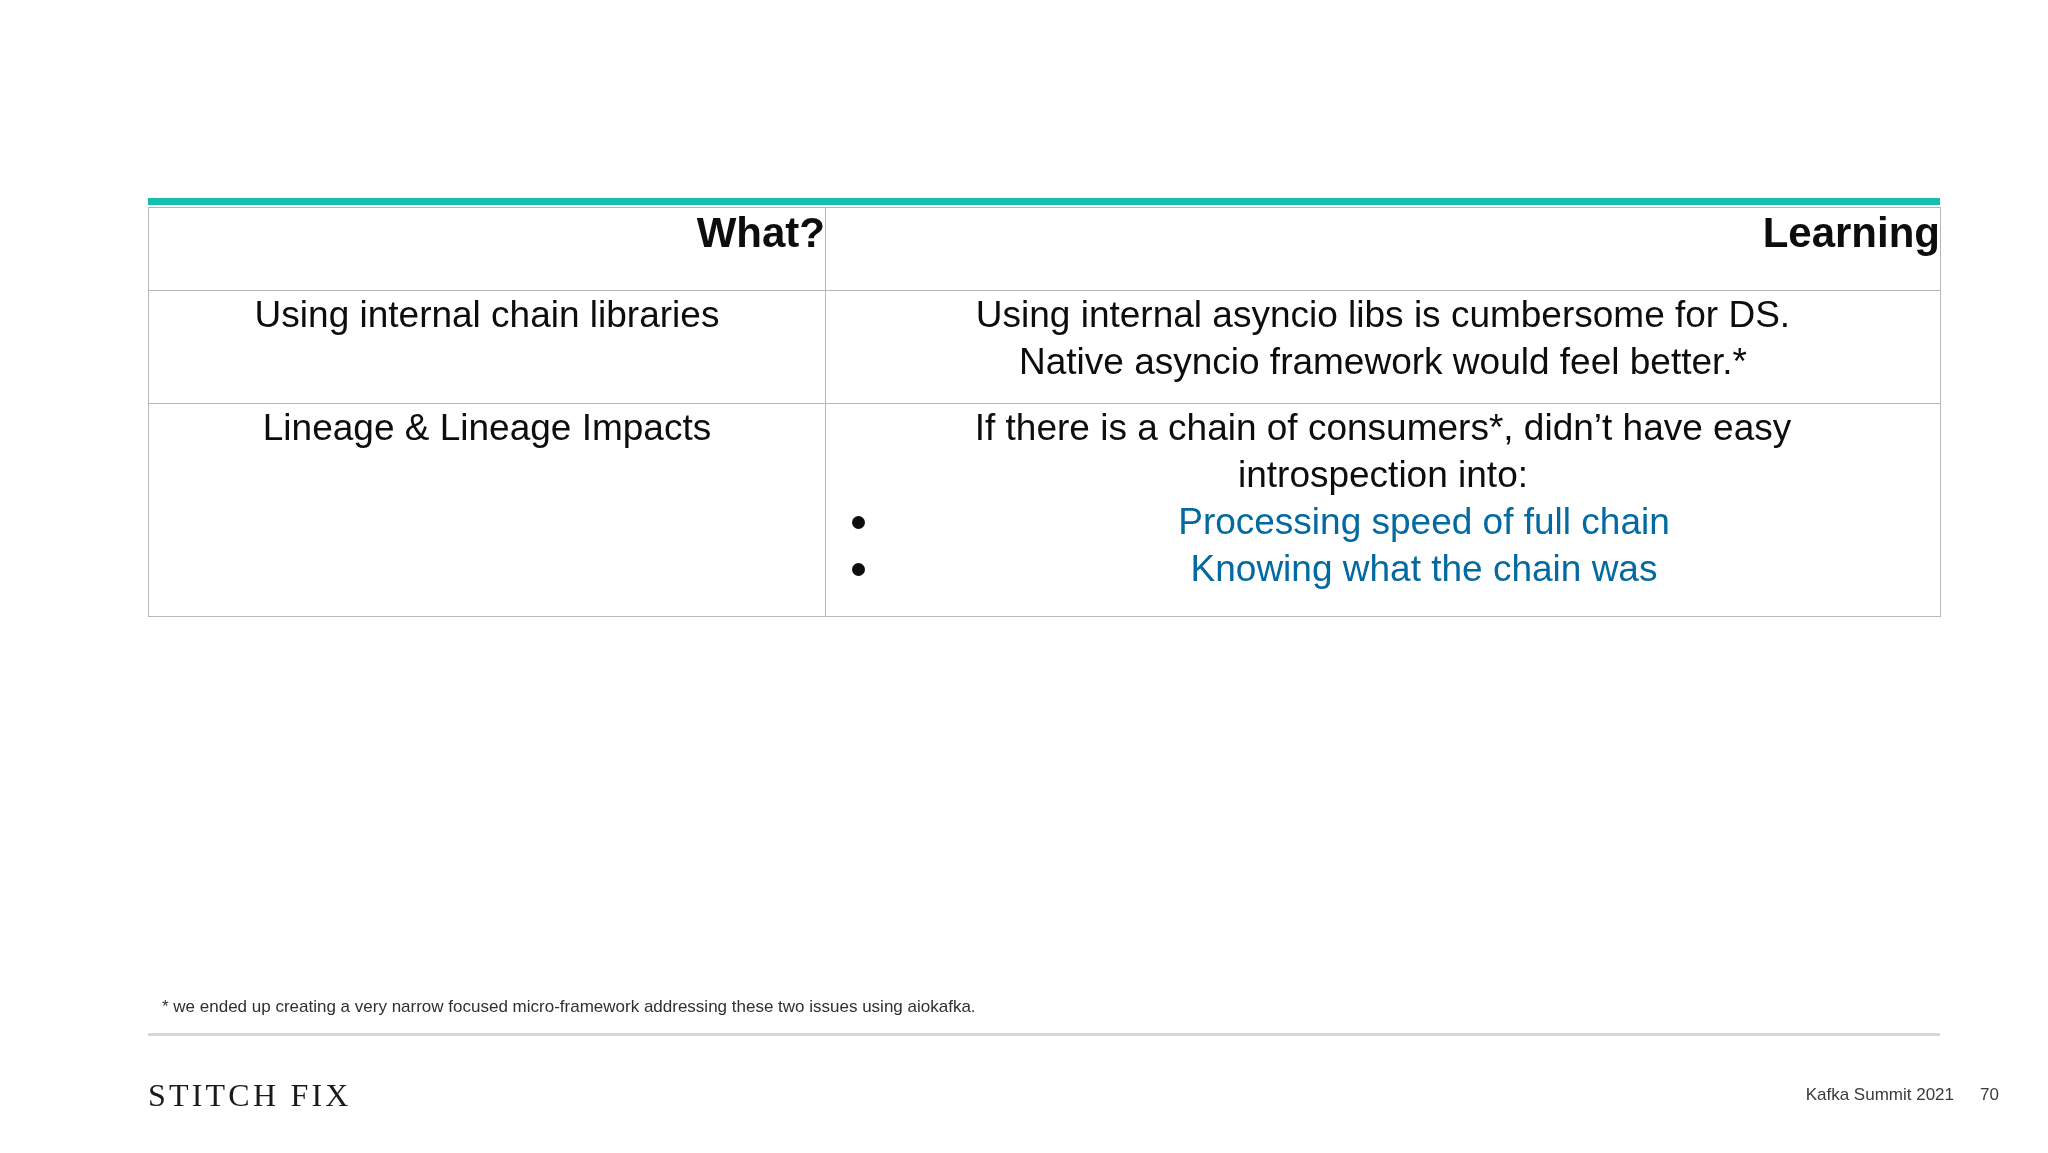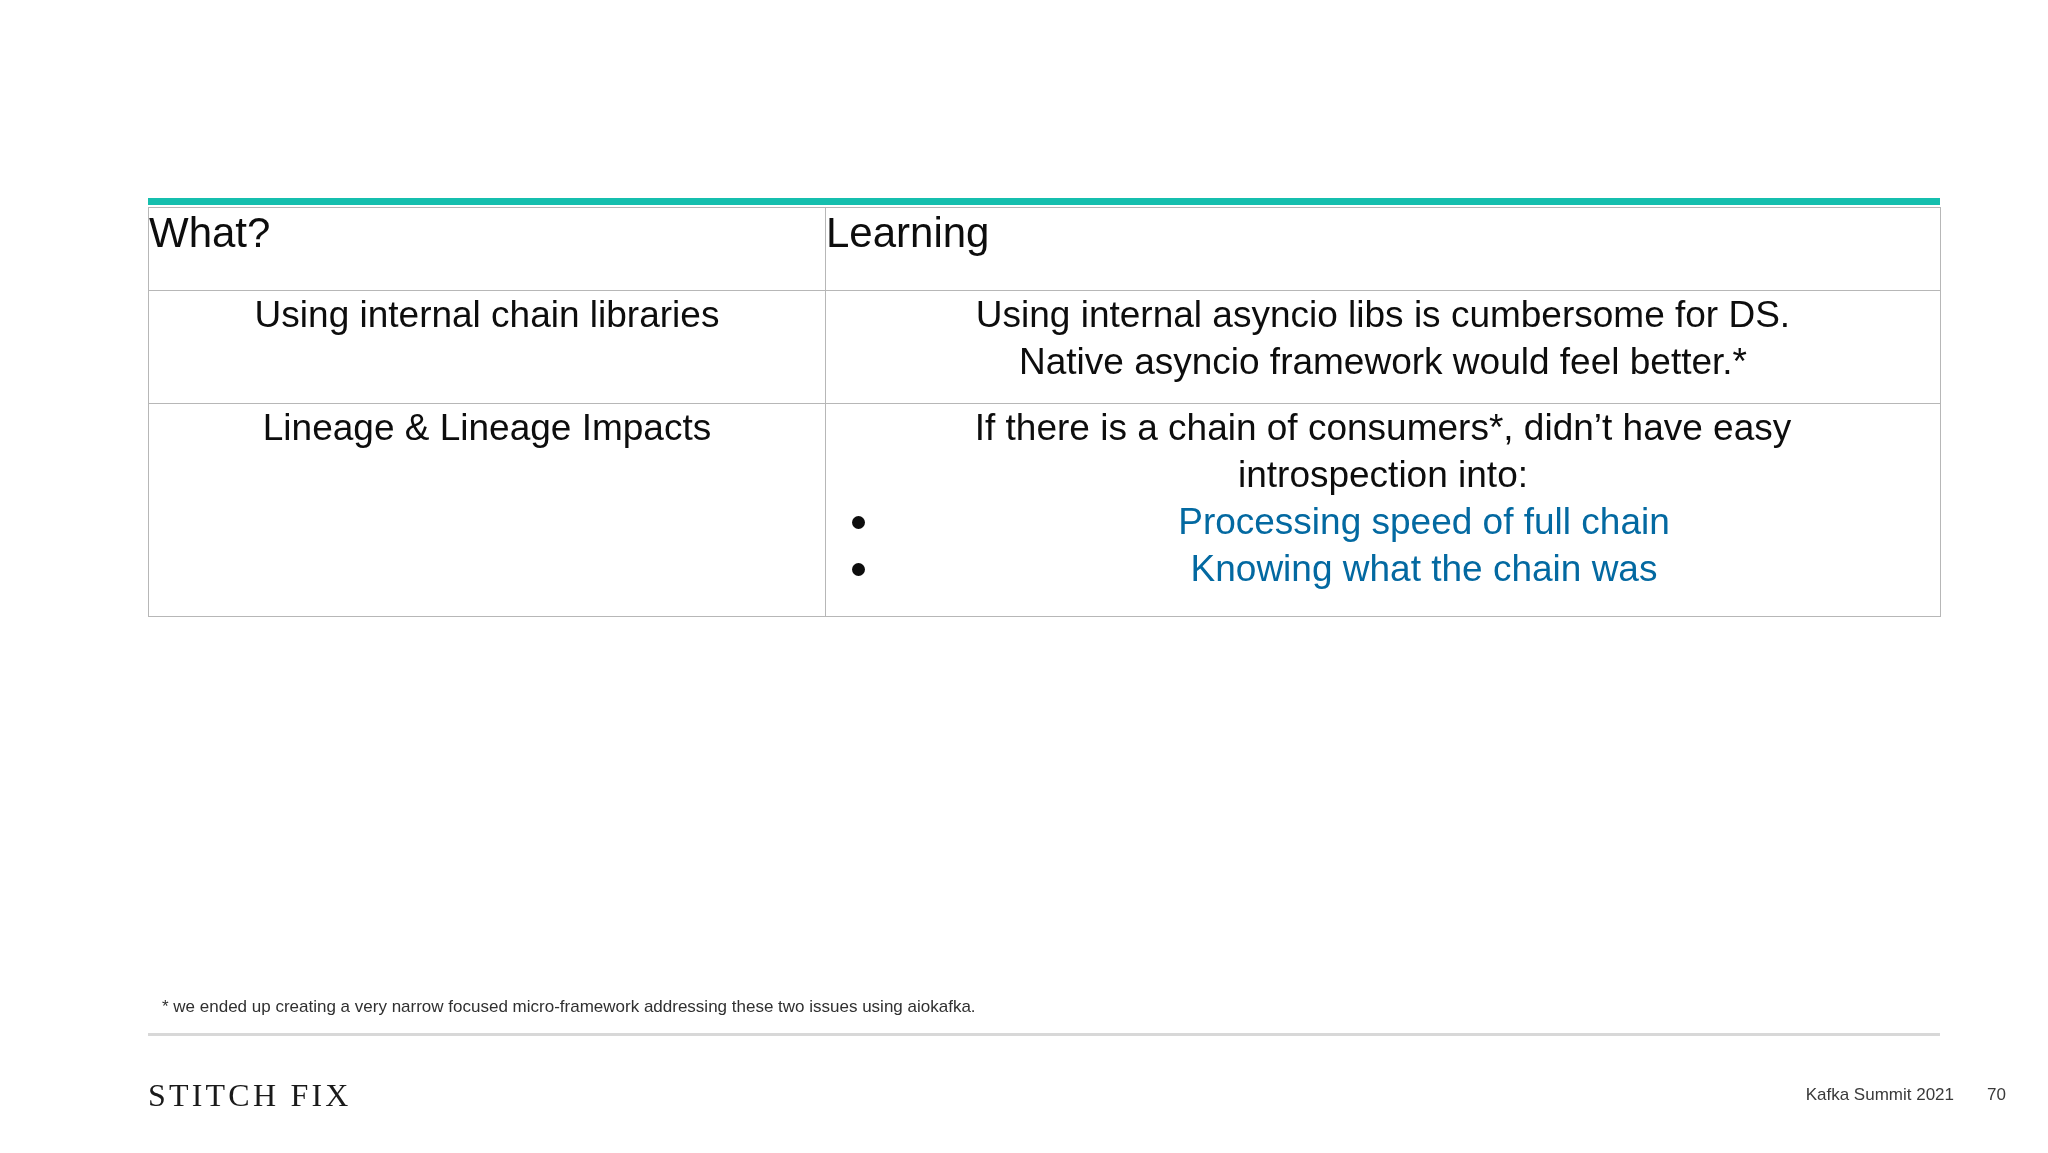--- a/index.html
+++ b/index.html
@@ -60,24 +60,24 @@
 
   table.learnings th,
   table.learnings td {
     border: 1px solid #b7b7b7;
     vertical-align: top;
     padding: 0;
   }
 
   th.head-cell {
     height: 82px;
-    text-align: left;
+    text-align: right;
     vertical-align: middle;
     font-family: "Liberation Sans", sans-serif;
-    font-weight: 400;
+    font-weight: 700;
     font-size: 42px;
     line-height: 50px;
     color: #0d0d0d;
     padding: 0 18px;
   }
 
   td.cell-what {
     text-align: center;
     vertical-align: top;
     font-size: 37px;
@@ -157,21 +157,21 @@
     position: absolute;
     right: 42px;
     top: 1085px;
     display: flex;
     align-items: baseline;
     gap: 26px;
     font-size: 17px;
     color: #3a3a3a;
     white-space: nowrap;
   }
-  .footer-right .page-num { min-width: 26px; text-align: right; }
+  .footer-right .page-num { min-width: 26px; }
 </style>
 </head>
 <body>
 
 <div class="slide">
 
 
   <div class="table-wrap">
     <div class="accent-bar"></div>
 

